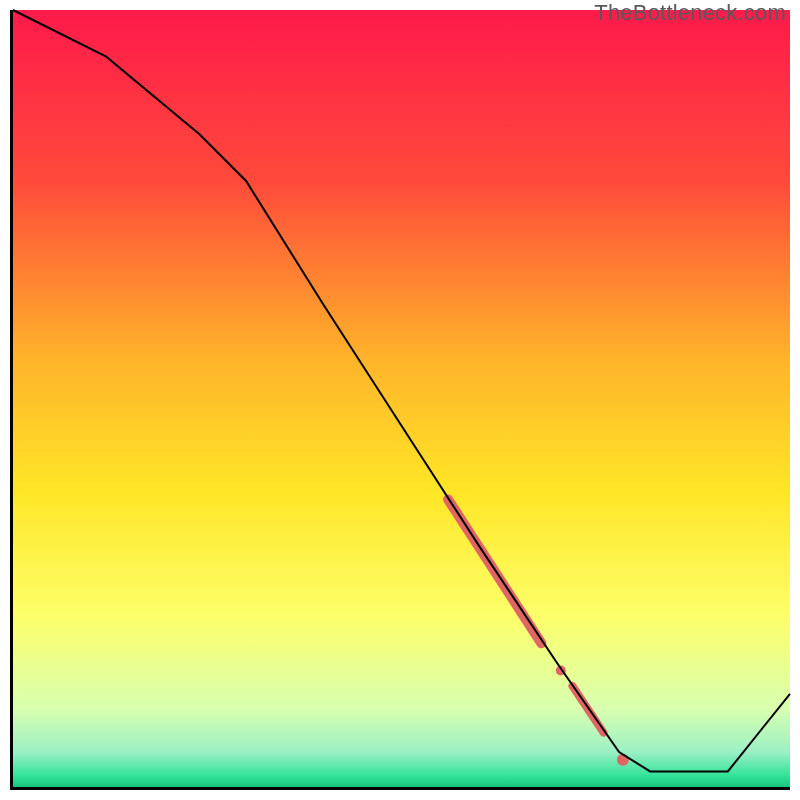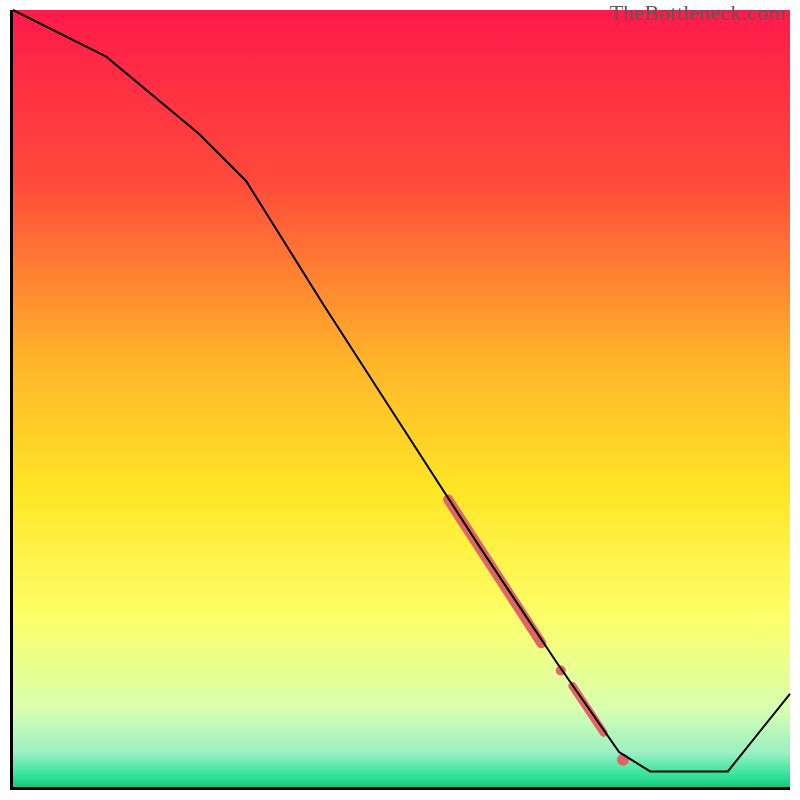--- a/index.html
+++ b/index.html
@@ -8,21 +8,20 @@
     width: 800px;
     height: 800px;
     overflow: hidden;
     background: #fff;
     font-family: Arial, Helvetica, sans-serif;
   }
   .chart-container {
     position: relative;
     width: 800px;
     height: 784px;
-    font-family: Liberation Serif, serif;
   }
   .plot-area {
     position: absolute;
     left: 10px;
     top: 10px;
     width: 780px;
     height: 780px;
     border-left: 3px solid #000;
     border-bottom: 3px solid #000;
     box-sizing: border-box;

